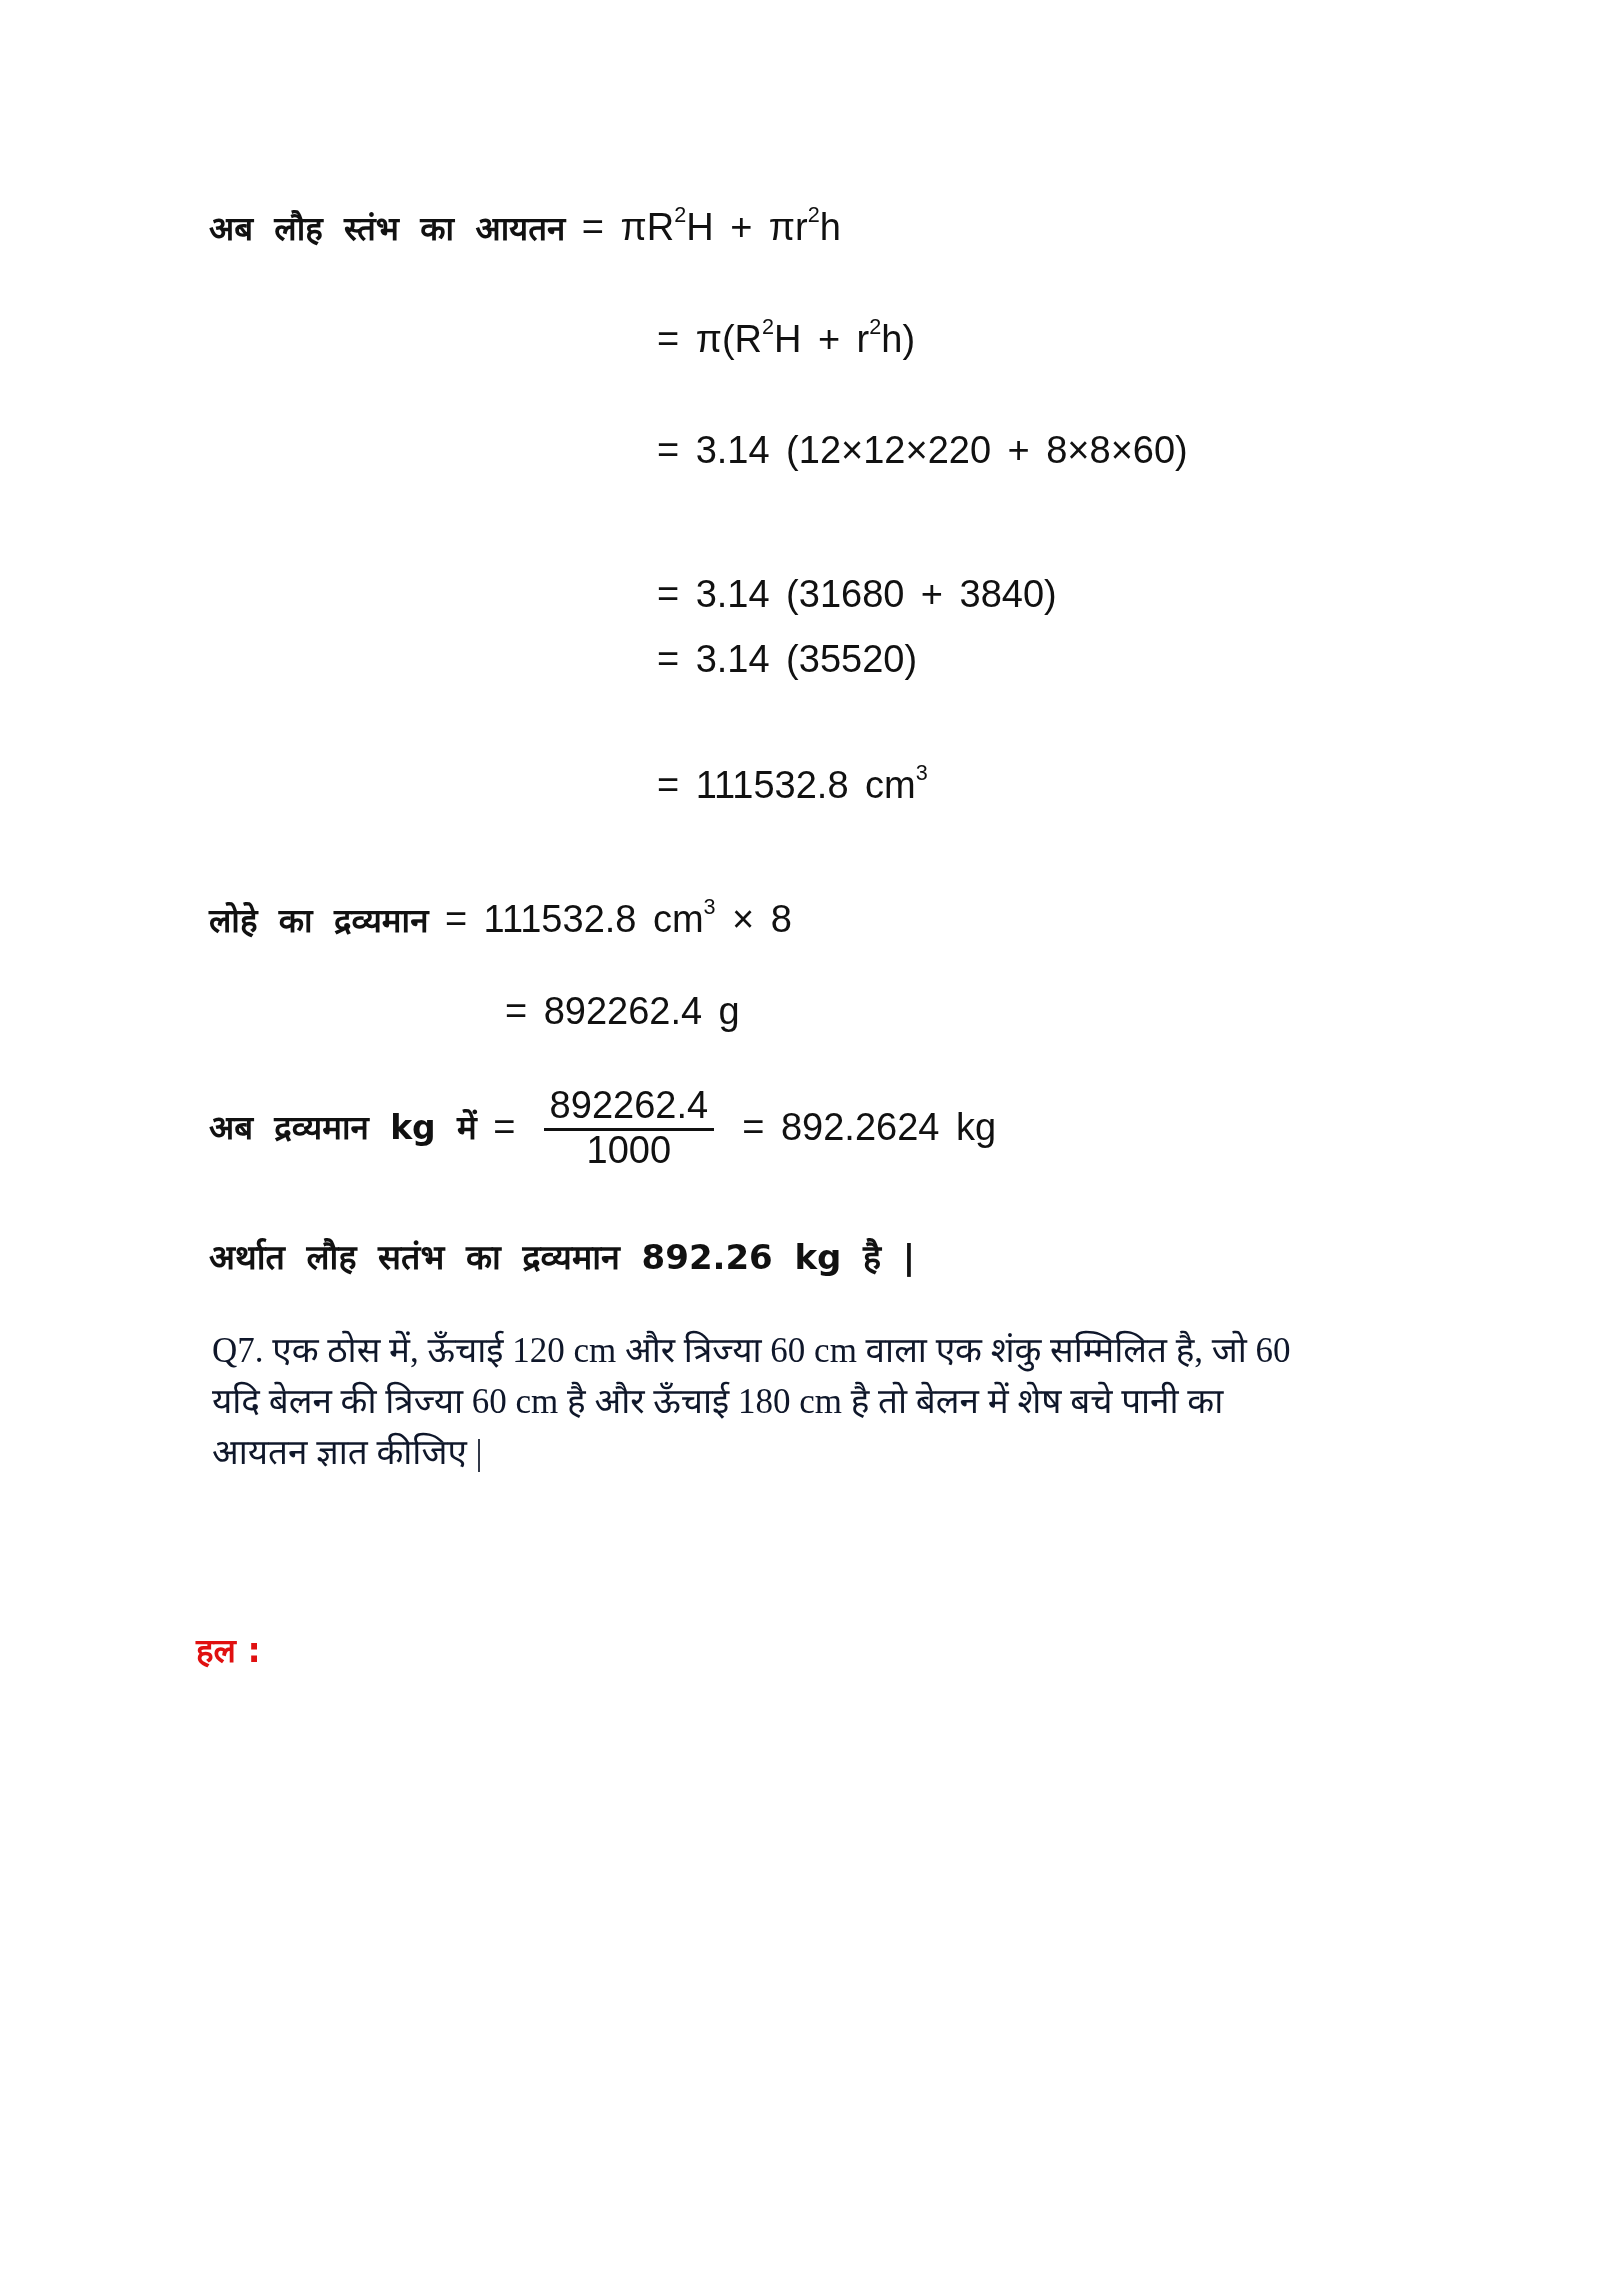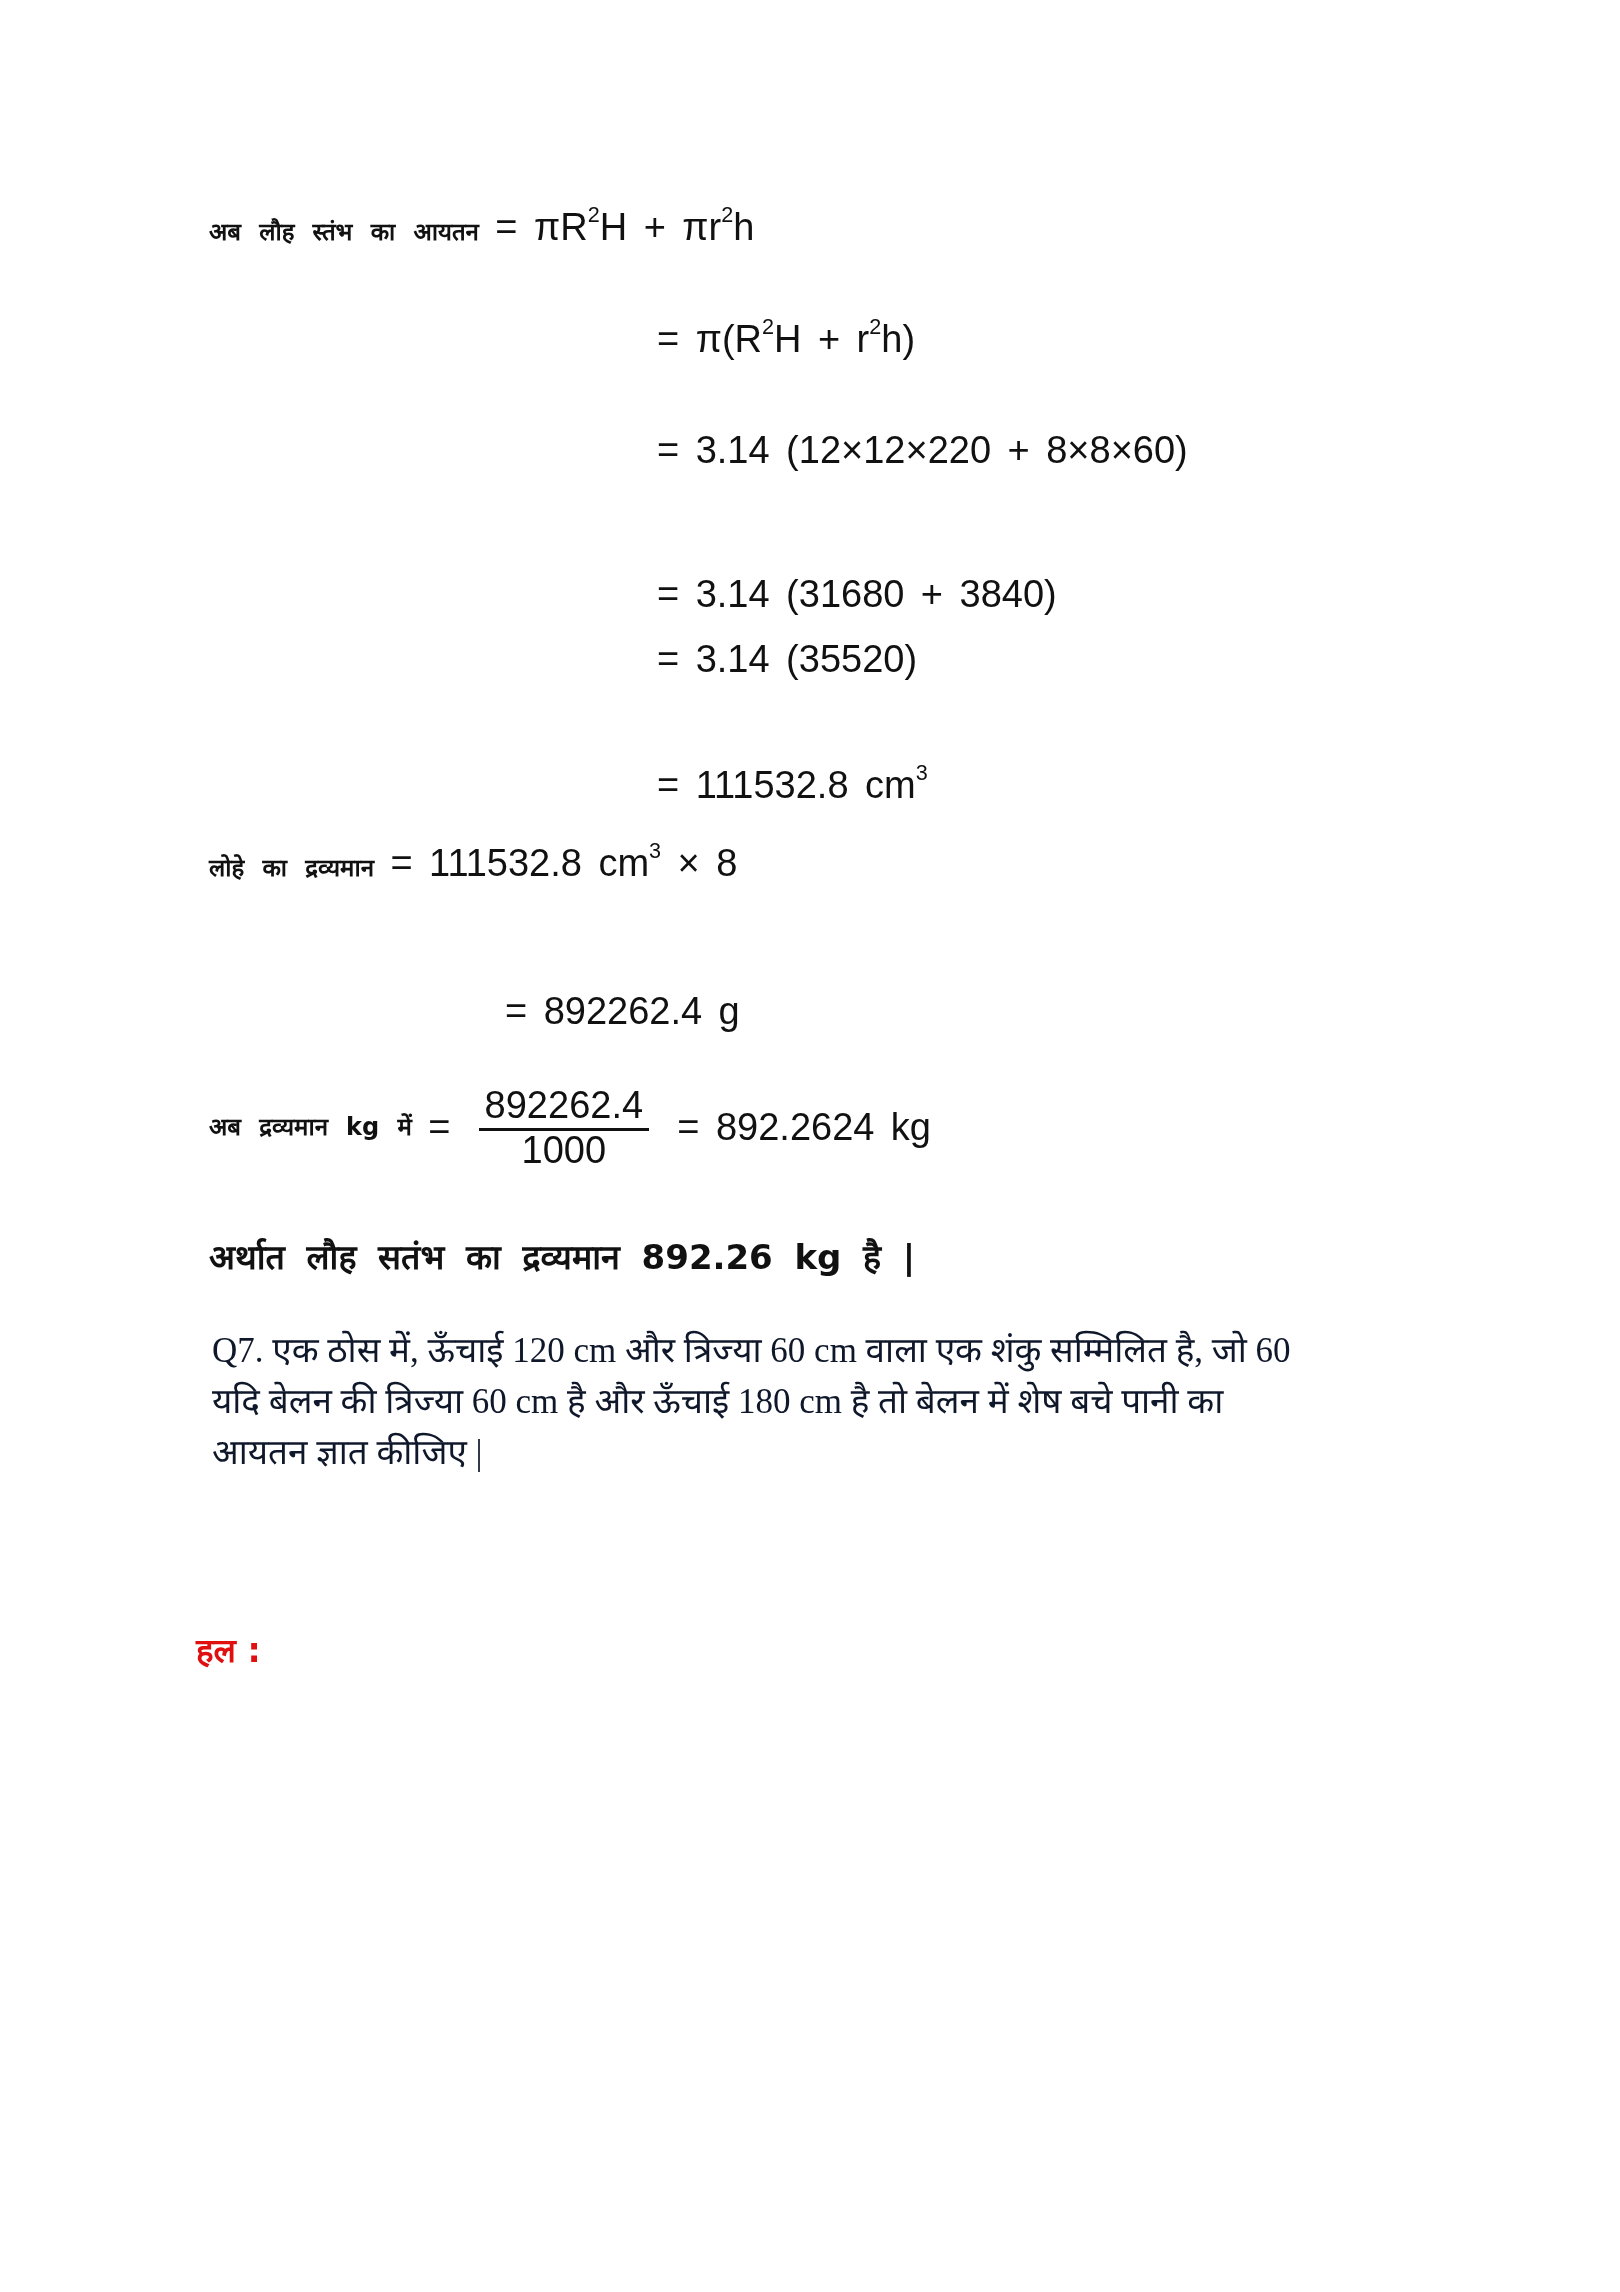--- a/index.html
+++ b/index.html
@@ -1,18 +1,18 @@
 <!DOCTYPE html>
 <html><head>
 <meta charset="utf-8">
 <style>
   html, body { margin:0; padding:0; background:#ffffff; }
   body { width:1620px; height:2293px; position:relative; overflow:hidden; color:#111; }
   .math { position:absolute; font-family:"Liberation Sans", "DejaVu Sans", sans-serif; font-size:38px; white-space:nowrap; line-height:1; word-spacing:5.9px; }
-  .hi { font-family:"DejaVu Sans", sans-serif; font-weight:bold; font-size:24px; word-spacing:9.8px; }
+  .hi { font-family:"DejaVu Sans", sans-serif; font-weight:bold; font-size:33px; word-spacing:9.8px; }
   sup { font-size:21.6px; vertical-align:17.6px; line-height:0; }
   .frac { display:inline-block; vertical-align:middle; text-align:center; margin:0 11.8px; }
   .frac .num { display:block; padding:0 5.9px 3.9px 5.9px; border-bottom:3.9px solid #111; }
   .frac .den { display:block; padding-top:0; }
   .para { position:absolute; left:212px; width:1235px; font-family:"Liberation Serif", "DejaVu Serif", serif; font-size:35px; line-height:51px; color:#0f172a; }
   .hal { position:absolute; left:196px; top:1627px; font-family:"DejaVu Sans", sans-serif; font-weight:bold; font-size:33px; color:#e01010; }
 </style>
 </head>
 <body>
 
@@ -42,21 +42,21 @@
 <div class="math" style="left:657px; top:640px;">
   <span>=</span>
   <span>3.14 (35520)</span>
 </div>
 
 <div class="math" style="left:657px; top:766px;text-align:center;">
   <span>=</span>
   <span><span>111532.8 cm</span><sup>3</sup></span>
 </div>
 
-<div class="math" style="left:209px; top:844px;">
+<div class="math" style="left:209px; top:900px;">
   <span class="hi">लोहे का द्रव्यमान</span>
   <span>=</span>
   <span><span>111532.8 cm</span><sup>3</sup></span>
   <span>× 8</span>
 </div>
 
 <div class="math" style="left:505px; top:992px;">
   <span>=</span>
   <span>892262.4 g</span>
 </div>

